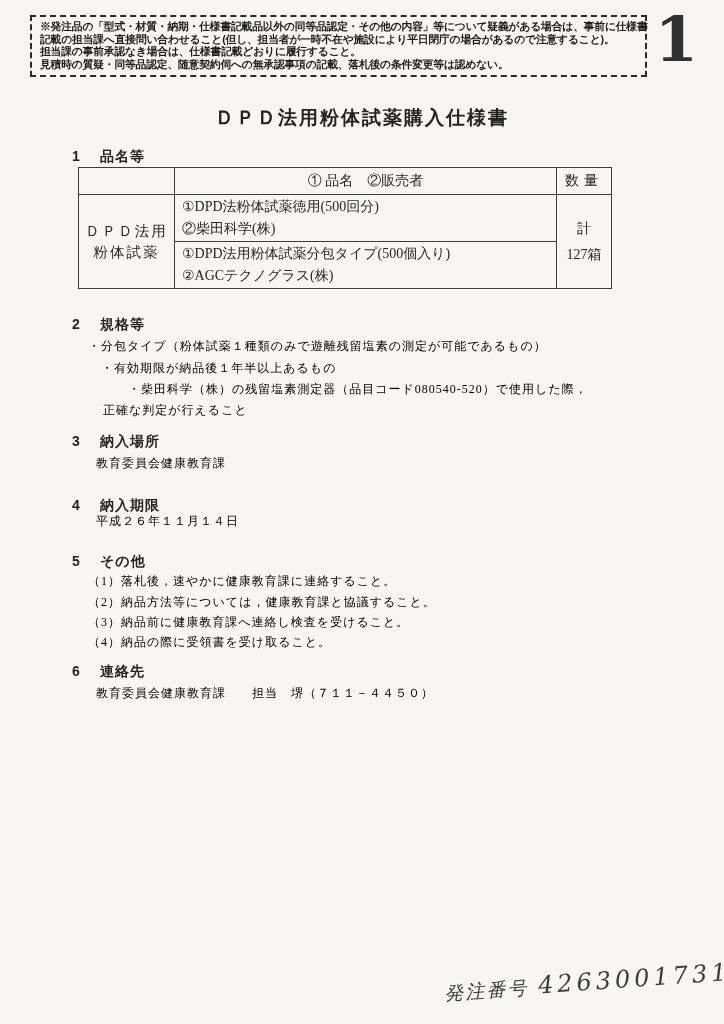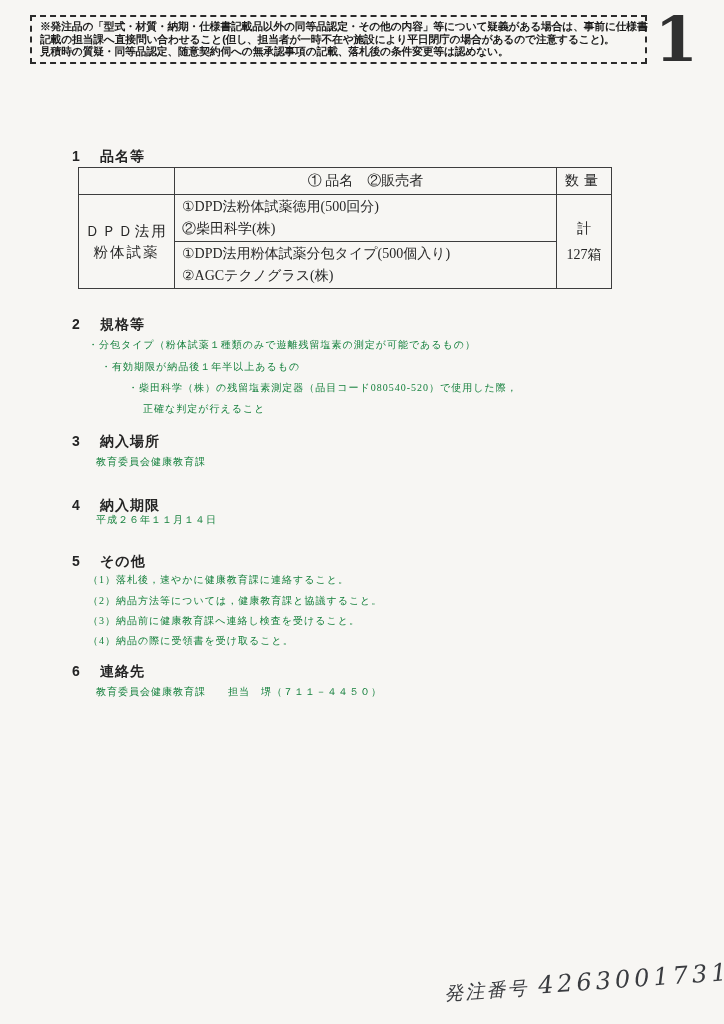--- a/index.html
+++ b/index.html
@@ -60,49 +60,51 @@
   .cell-prod .pline { line-height:22px; padding-left:7px; white-space:nowrap; }
   .cell-qty { text-align:center; vertical-align:middle; }
   .cell-qty .qline { line-height:26px; }
   .qty-head { letter-spacing:5px; }
   .table-footnote {
     position:absolute; left:82px; top:288px;
     font-size:14.5px; letter-spacing:0.5px; white-space:nowrap;
   }
   
   .body-line {
-    position:absolute; font-size:10px; letter-spacing:1px;
-    white-space:nowrap; color:#15803d;
+    position:absolute; font-size:12px; letter-spacing:1px;
+    white-space:nowrap; color:#000000;
   }
   .ind-88  { left:88px; }
   .ind-96  { left:96px; }
-  .ind-103 { left:103px;margin-left:40px; }
+  .ind-103 { left:103px; }
   
   .handwritten {
     position:absolute; left:444px; top:968px;
     transform:rotate(-4deg);
     font-family:"DejaVu Serif", serif; font-style:italic;
     color:#3a3c40; white-space:nowrap;
   }
   .hw-label { font-size:19px; letter-spacing:2px; }
   .hw-value { font-size:24px; letter-spacing:4px; margin-left:10px; }
 </style>
 </head>
 <body>
 
 <div class="page">
 
   <div class="notice-box">
     <div class="notice-line">※発注品の「型式・材質・納期・仕様書記載品以外の同等品認定・その他の内容」等について疑義がある場合は、事前に仕様書</div>
     <div class="notice-line">記載の担当課へ直接問い合わせること(但し、担当者が一時不在や施設により平日閉庁の場合があるので注意すること)。</div>
+    <div class="notice-line">担当課の事前承認なき場合は、仕様書記載どおりに履行すること。</div>
     <div class="notice-line">見積時の質疑・同等品認定、随意契約伺への無承認事項の記載、落札後の条件変更等は認めない。</div>
   </div>
 
   <div class="page-num">1</div>
 
+  <div class="doc-title">ＤＰＤ法用粉体試薬購入仕様書</div>
 
   <div class="sec" style="top:148px;">
     <span class="sec-head sec-num">1</span>
     <span class="sec-head sec-label">品名等</span>
   </div>
 
   <table class="spec-table">
     <tbody>
         <tr class="th-row">
       <td class="col-label"></td>

